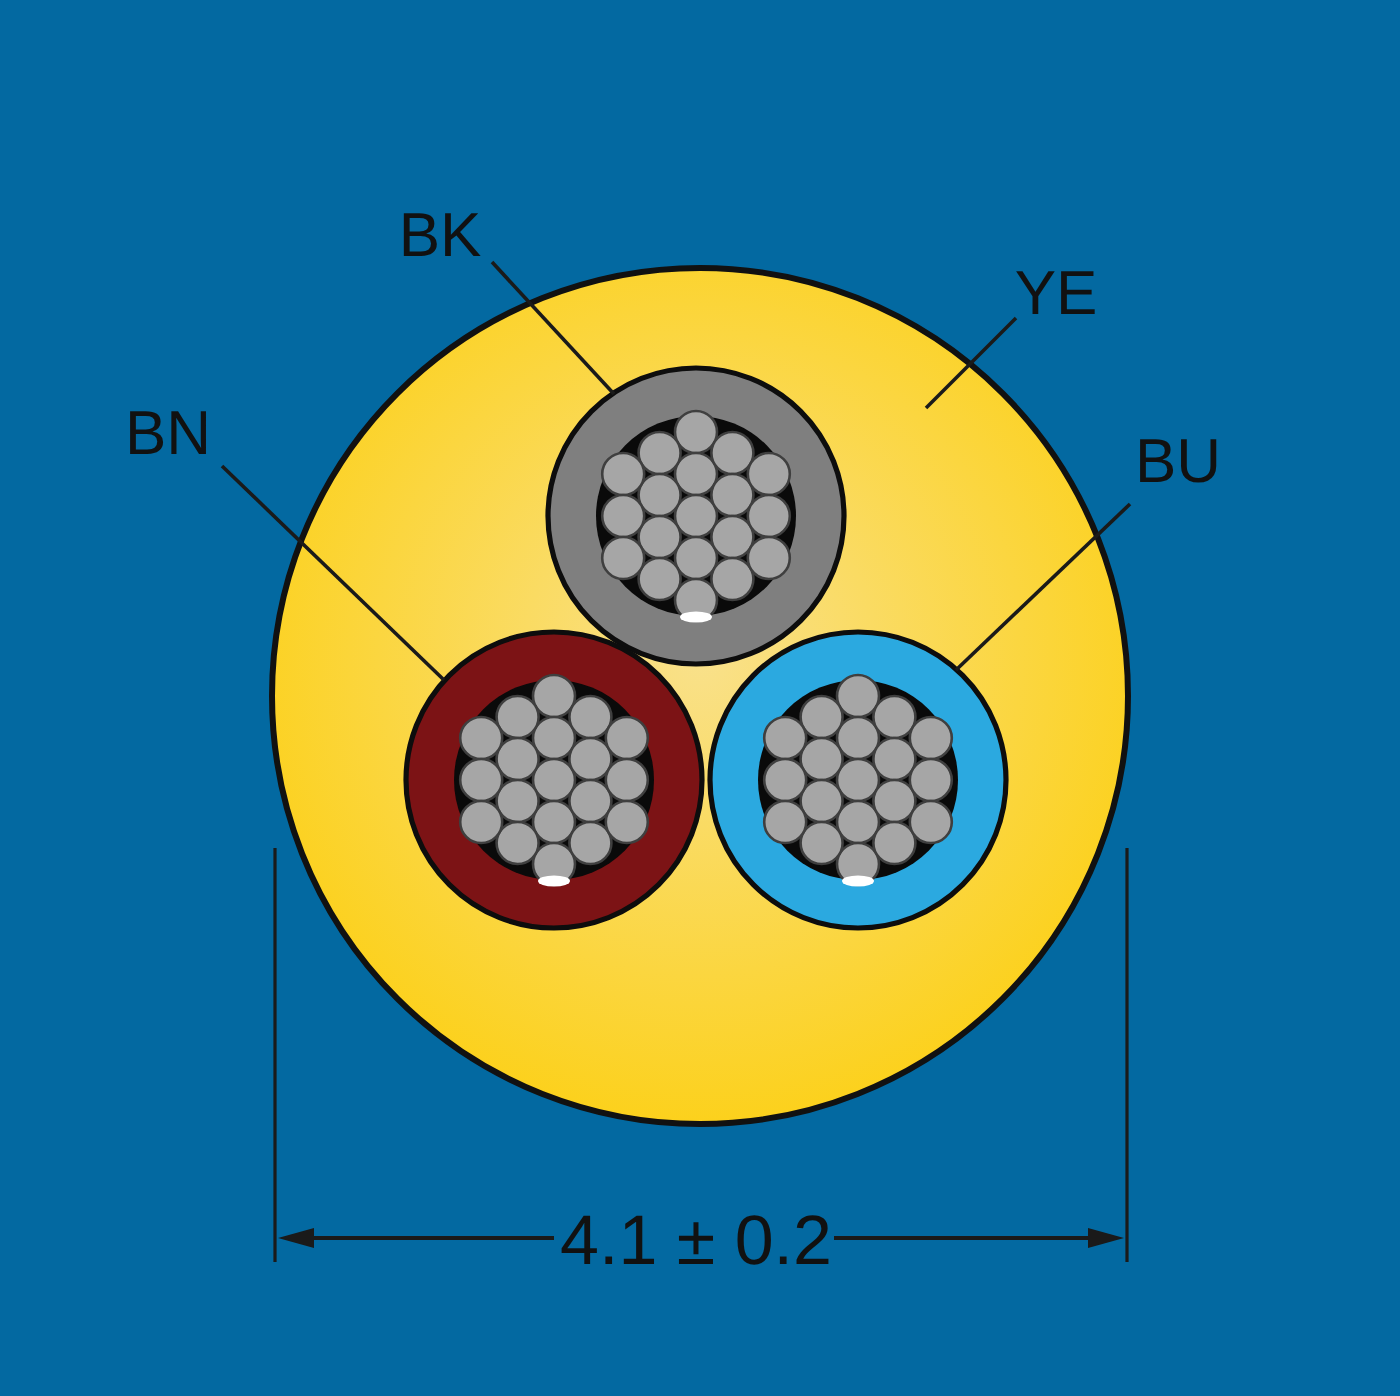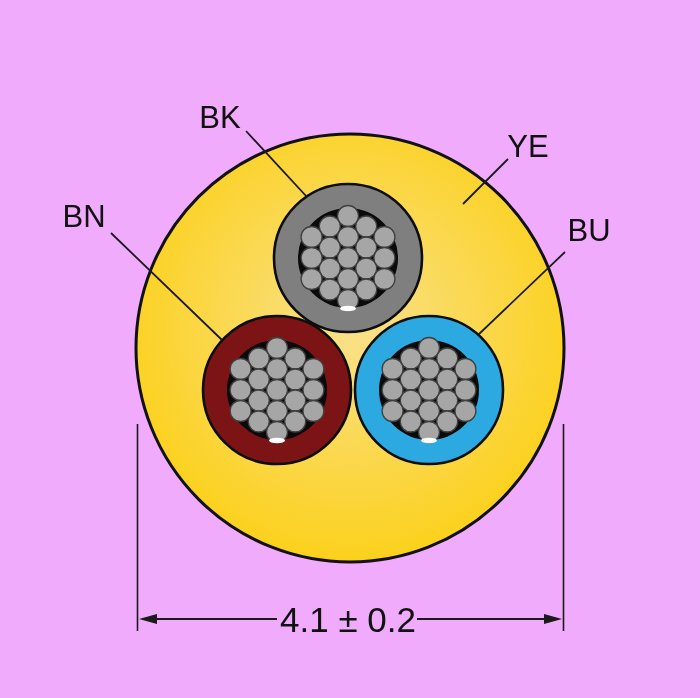--- a/index.html
+++ b/index.html
@@ -7,21 +7,21 @@
     padding: 0;
     background: #ffffff;
     width: 700px;
     height: 698px;
     font-family: "Liberation Sans", sans-serif;
   }
   #stage {
     position: relative;
     width: 700px;
     height: 698px;
-    background: #f0abfc;
+    background: #0369a1;
     overflow: hidden;
   }
   svg { display: block; }
 
   .jacket {
     stroke: #111111;
     stroke-width: 3;
   }
   .insulation {
     stroke: #0d0d0d;

